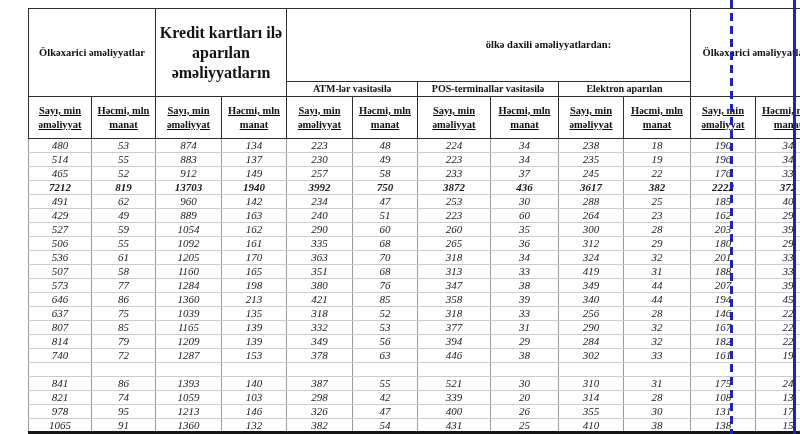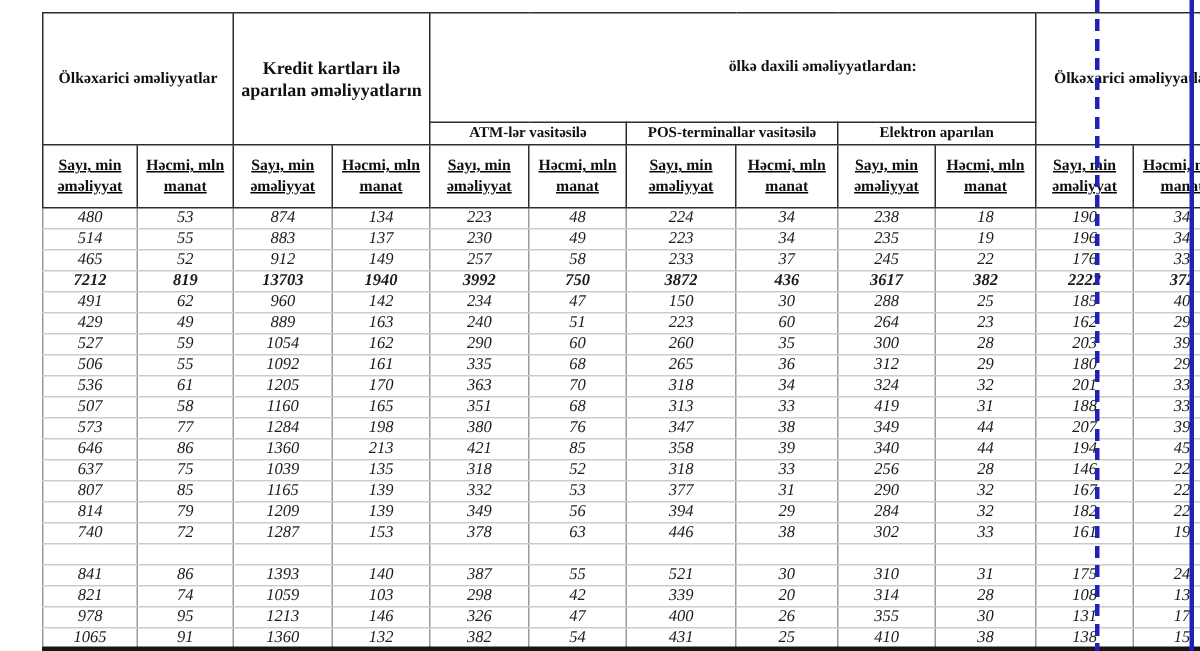--- a/index.html
+++ b/index.html
@@ -17,21 +17,21 @@
   thead th{
     border:1px solid #2e2e2e;
     font-weight:bold;color:#111;
     font-size:10.5px;line-height:1.25;
     padding:0 2px;text-align:center;vertical-align:middle;
     background:#ffffff;
   }
   thead tr.group-row{height:73px;}
   thead tr.band-row{height:15px;}
   thead tr.colhead-row{height:42px;text-decoration:underline;}
-  th.th-credit{font-size:12px;}
+  th.th-credit{font-size:16px;}
   th.th-domestic{padding-left:122px;}
   th.band{font-size:10px;}
   th.colhead{font-size:10.5px;line-height:1.3;}
   tbody td{
     border-left:1px solid #9a9a9a;border-right:1px solid #9a9a9a;
     border-top:1px solid #cccccc;border-bottom:1px solid #cccccc;
     font-size:11px;color:#1a1a1a;text-align:center;vertical-align:middle;
     padding:0;line-height:1;white-space:nowrap;overflow:hidden;
   }
   tbody tr{height:14px;font-style:italic;}
@@ -147,21 +147,21 @@
           <td>2222</td>
           <td>372</td>
         </tr>
         <tr>
           <td>491</td>
           <td>62</td>
           <td>960</td>
           <td>142</td>
           <td>234</td>
           <td>47</td>
-          <td>150</td>
+          <td>253</td>
           <td>30</td>
           <td>288</td>
           <td>25</td>
           <td>185</td>
           <td>40</td>
         </tr>
         <tr>
           <td>429</td>
           <td>49</td>
           <td>889</td>

